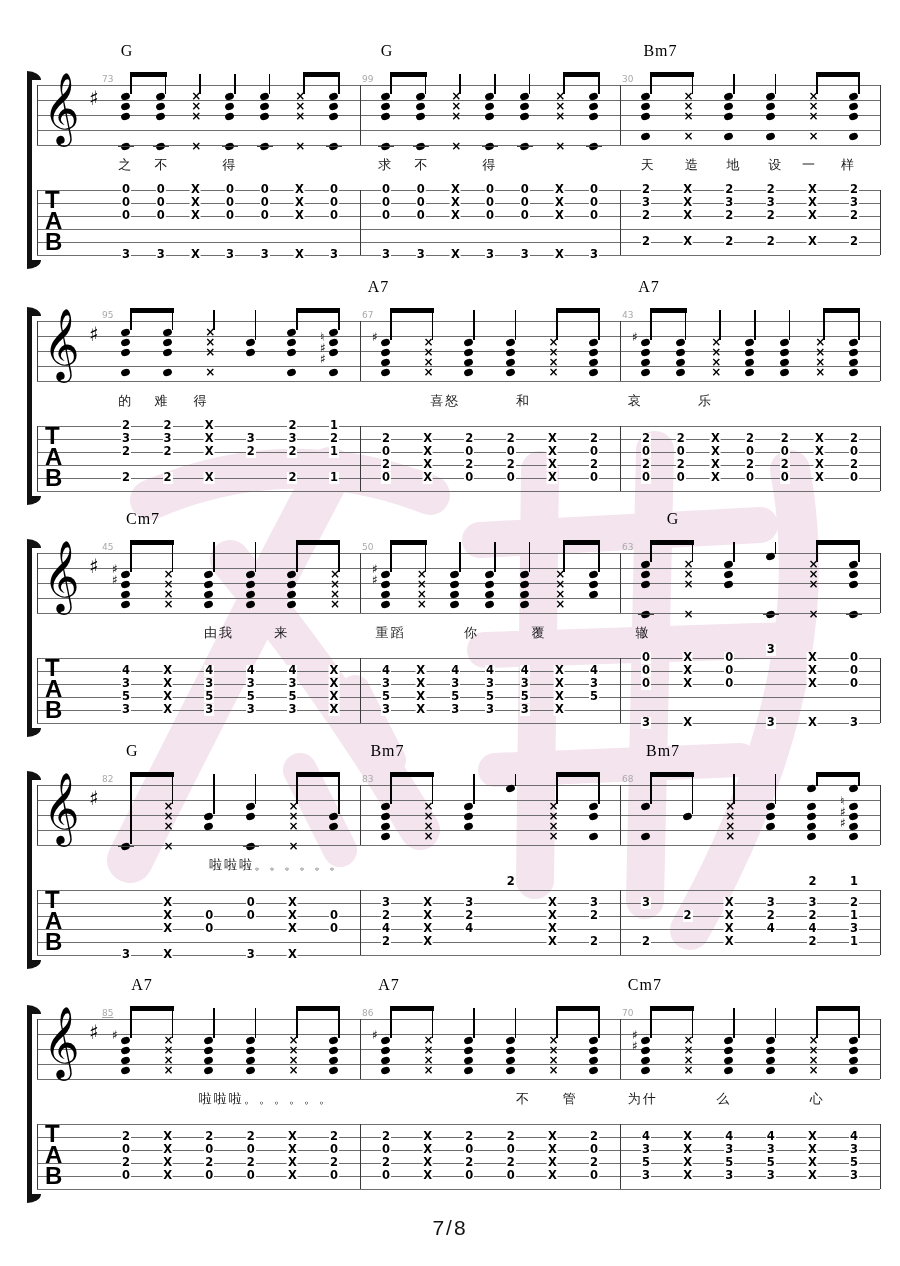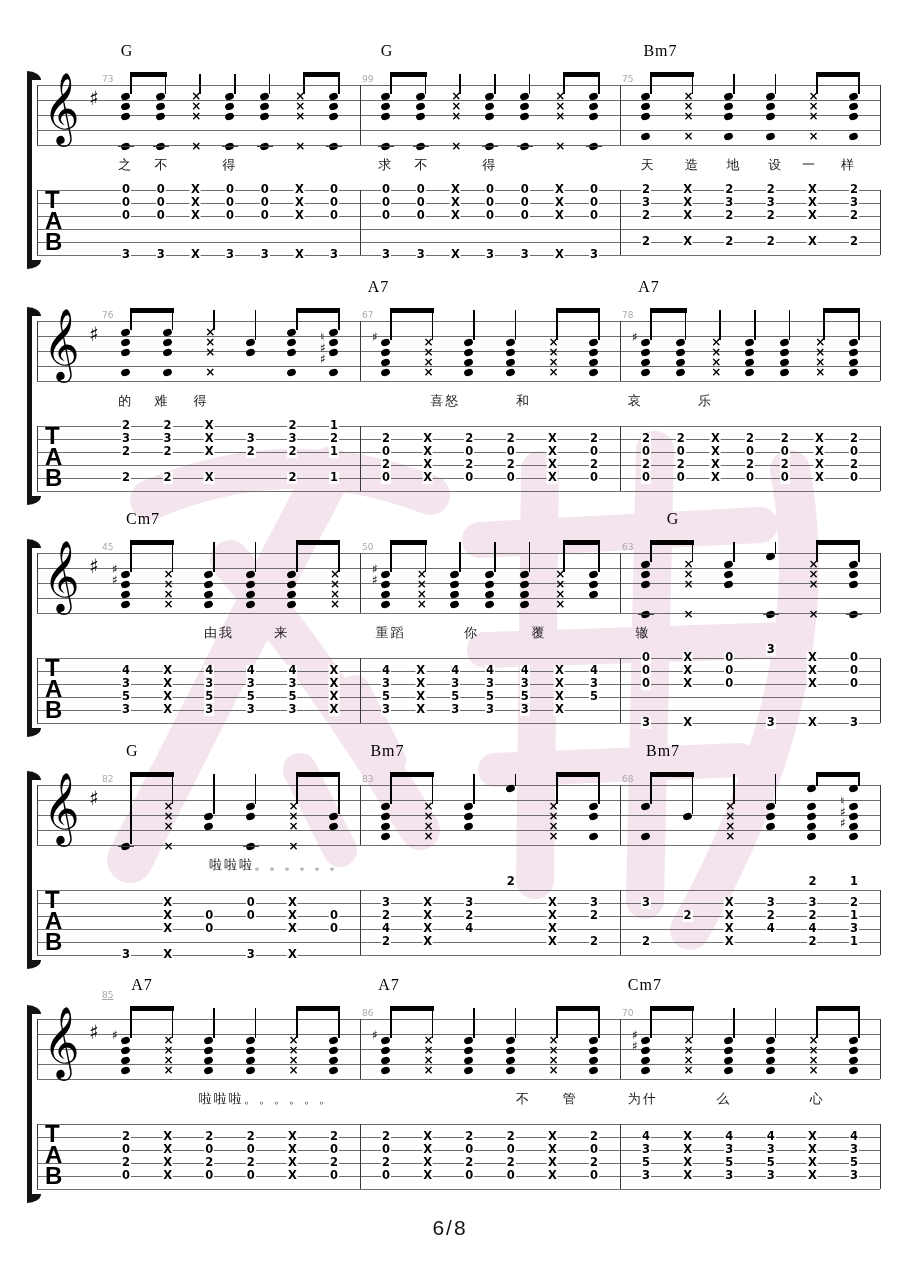--- a/index.html
+++ b/index.html
@@ -220,21 +220,21 @@
       <div class="tdig" style="left: 559px; top: 170px;">0</div>
       <div class="tdig" style="left: 351px; top: 209px;">3</div>
       <div class="tdig" style="left: 385.667px; top: 209px;">3</div>
       <div class="tdig" style="left: 420.333px; top: 209px;">X</div>
       <div class="tdig" style="left: 455px; top: 209px;">3</div>
       <div class="tdig" style="left: 489.667px; top: 209px;">3</div>
       <div class="tdig" style="left: 524.333px; top: 209px;">X</div>
       <div class="tdig" style="left: 559px; top: 209px;">3</div>
       <div class="barline" style="left: 845px; top: 45px; height: 60px;"></div>
       <div class="barline" style="left: 845px; top: 150px; height: 65px;"></div>
-      <div class="mnum" style="left: 587px; top: 34px;">75</div>
+      <div class="mnum" style="left: 587px; top: 34px;">30</div>
       <div class="chord" style="left: 608.4px; top: 2px;">Bm7</div>
       <div class="lyr" style="left: 605.8px; top: 116px;">天</div>
       <div class="lyr" style="left: 650px; top: 116px;">造</div>
       <div class="lyr" style="left: 691.6px; top: 116px;">地</div>
       <div class="lyr" style="left: 733.2px; top: 116px;">设</div>
       <div class="lyr" style="left: 767px; top: 116px;">一</div>
       <div class="lyr" style="left: 806px; top: 116px;">样</div>
       <div class="nh" style="left: 606px; top: 53px;"></div>
       <div class="nh" style="left: 606px; top: 63px;"></div>
       <div class="nh" style="left: 606px; top: 73px;"></div>
@@ -307,21 +307,21 @@
       <div class="tabline" style="top: 215px;"></div>
       <div class="barline" style="left: 2px; top: 45px; height: 60px;"></div>
       <div class="barline" style="left: 2px; top: 150px; height: 65px;"></div>
       <div class="clef" style="left: 8px; top: 37px;">𝄞</div>
       <div class="keysig" style="left: 54px; top: 46px;">♯</div>
       <div class="tabletter" style="left: 10px; top: 148px;">T</div>
       <div class="tabletter" style="left: 10px; top: 169px;">A</div>
       <div class="tabletter" style="left: 10px; top: 190px;">B</div>
       <div class="barline" style="left: 325px; top: 45px; height: 60px;"></div>
       <div class="barline" style="left: 325px; top: 150px; height: 65px;"></div>
-      <div class="mnum" style="left: 67px; top: 34px;">76</div>
+      <div class="mnum" style="left: 67px; top: 34px;">95</div>
       <div class="lyr" style="left: 83.2px; top: 116px;">的</div>
       <div class="lyr" style="left: 119.6px; top: 116px;">难</div>
       <div class="lyr" style="left: 158.6px; top: 116px;">得</div>
       <div class="acc" style="left: 285px; top: 55px;">♮</div>
       <div class="acc" style="left: 285px; top: 66px;">♯</div>
       <div class="acc" style="left: 285px; top: 77px;">♯</div>
       <div class="nh" style="left: 86px; top: 53px;"></div>
       <div class="nh" style="left: 86px; top: 63px;"></div>
       <div class="nh" style="left: 86px; top: 73px;"></div>
       <div class="nh" style="left: 86px; top: 93px;"></div>
@@ -431,21 +431,21 @@
       <div class="tdig" style="left: 517.4px; top: 183px;">X</div>
       <div class="tdig" style="left: 559px; top: 183px;">2</div>
       <div class="tdig" style="left: 351px; top: 196px;">0</div>
       <div class="tdig" style="left: 392.6px; top: 196px;">X</div>
       <div class="tdig" style="left: 434.2px; top: 196px;">0</div>
       <div class="tdig" style="left: 475.8px; top: 196px;">0</div>
       <div class="tdig" style="left: 517.4px; top: 196px;">X</div>
       <div class="tdig" style="left: 559px; top: 196px;">0</div>
       <div class="barline" style="left: 845px; top: 45px; height: 60px;"></div>
       <div class="barline" style="left: 845px; top: 150px; height: 65px;"></div>
-      <div class="mnum" style="left: 587px; top: 34px;">78</div>
+      <div class="mnum" style="left: 587px; top: 34px;">43</div>
       <div class="chord" style="left: 603.2px; top: 2px;">A7</div>
       <div class="lyr" style="left: 592.8px; top: 116px;">哀</div>
       <div class="lyr" style="left: 663px; top: 116px;">乐</div>
       <div class="acc" style="left: 597px; top: 55px;">♯</div>
       <div class="nh" style="left: 606px; top: 63px;"></div>
       <div class="nh" style="left: 606px; top: 73px;"></div>
       <div class="nh" style="left: 606px; top: 83px;"></div>
       <div class="nh" style="left: 606px; top: 93px;"></div>
       <div class="stem" style="left: 615px; top: 34px; height: 30px;"></div>
       <div class="nh" style="left: 640.667px; top: 63px;"></div>
@@ -911,21 +911,21 @@
       <div class="tabline" style="top: 215px;"></div>
       <div class="barline" style="left: 2px; top: 45px; height: 60px;"></div>
       <div class="barline" style="left: 2px; top: 150px; height: 65px;"></div>
       <div class="clef" style="left: 8px; top: 37px;">𝄞</div>
       <div class="keysig" style="left: 54px; top: 46px;">♯</div>
       <div class="tabletter" style="left: 10px; top: 148px;">T</div>
       <div class="tabletter" style="left: 10px; top: 169px;">A</div>
       <div class="tabletter" style="left: 10px; top: 190px;">B</div>
       <div class="barline" style="left: 325px; top: 45px; height: 60px;"></div>
       <div class="barline" style="left: 325px; top: 150px; height: 65px;"></div>
-      <div class="mnum" style="left: 67px; top: 16px; text-decoration: underline;">85</div>
+      <div class="mnum" style="left: 67px; top: 34px; text-decoration: underline;">85</div>
       <div class="chord" style="left: 96.2px; top: 2px;">A7</div>
       <div class="lyr" style="left: 163.8px; top: 116px;">啦啦啦。。。。。。</div>
       <div class="acc" style="left: 77px; top: 55px;">♯</div>
       <div class="nh" style="left: 86px; top: 63px;"></div>
       <div class="nh" style="left: 86px; top: 73px;"></div>
       <div class="nh" style="left: 86px; top: 83px;"></div>
       <div class="nh" style="left: 86px; top: 93px;"></div>
       <div class="stem" style="left: 95px; top: 34px; height: 30px;"></div>
       <div class="xh" style="left: 128.6px; top: 60px;">×</div>
       <div class="xh" style="left: 128.6px; top: 70px;">×</div>
@@ -1102,13 +1102,13 @@
       <div class="tdig" style="left: 819px; top: 183px;">5</div>
       <div class="tdig" style="left: 611px; top: 196px;">3</div>
       <div class="tdig" style="left: 652.6px; top: 196px;">X</div>
       <div class="tdig" style="left: 694.2px; top: 196px;">3</div>
       <div class="tdig" style="left: 735.8px; top: 196px;">3</div>
       <div class="tdig" style="left: 777.4px; top: 196px;">X</div>
       <div class="tdig" style="left: 819px; top: 196px;">3</div>
     </div>
   </div>
 
-<div class="pagenum">6/8</div>
+<div class="pagenum">7/8</div>
 
 </body></html>

